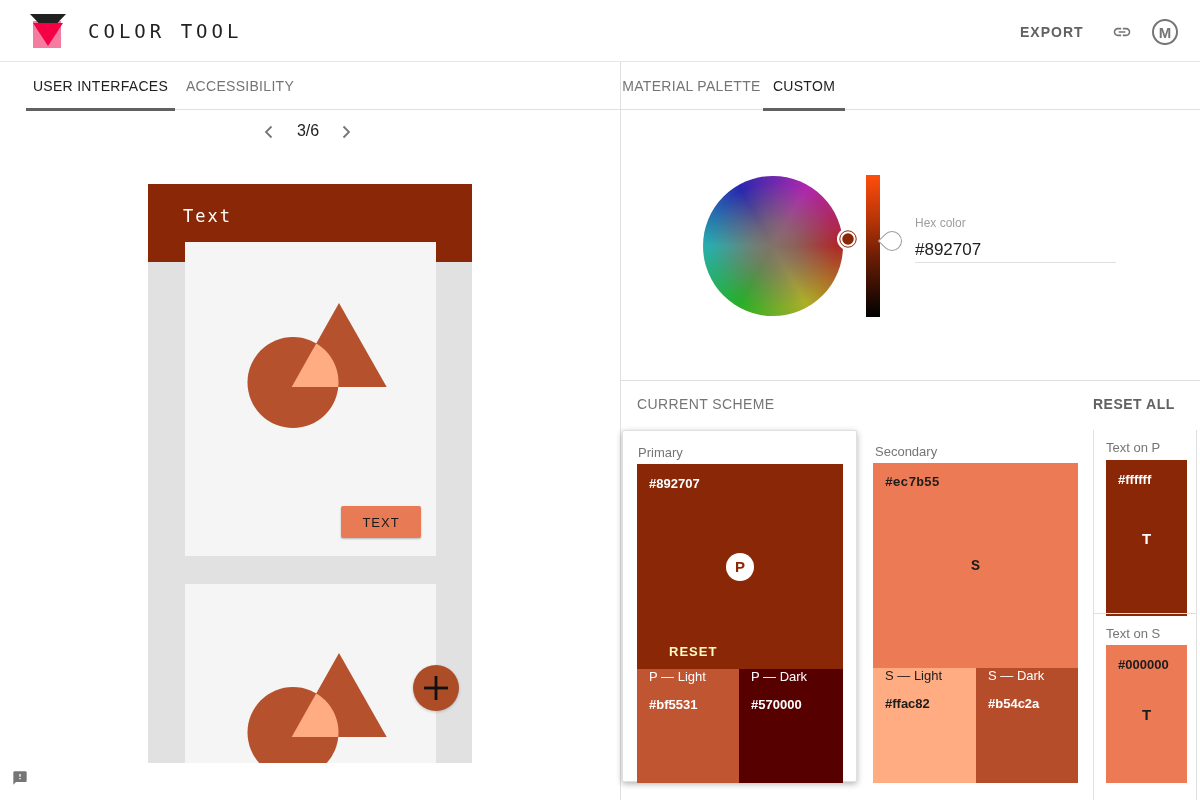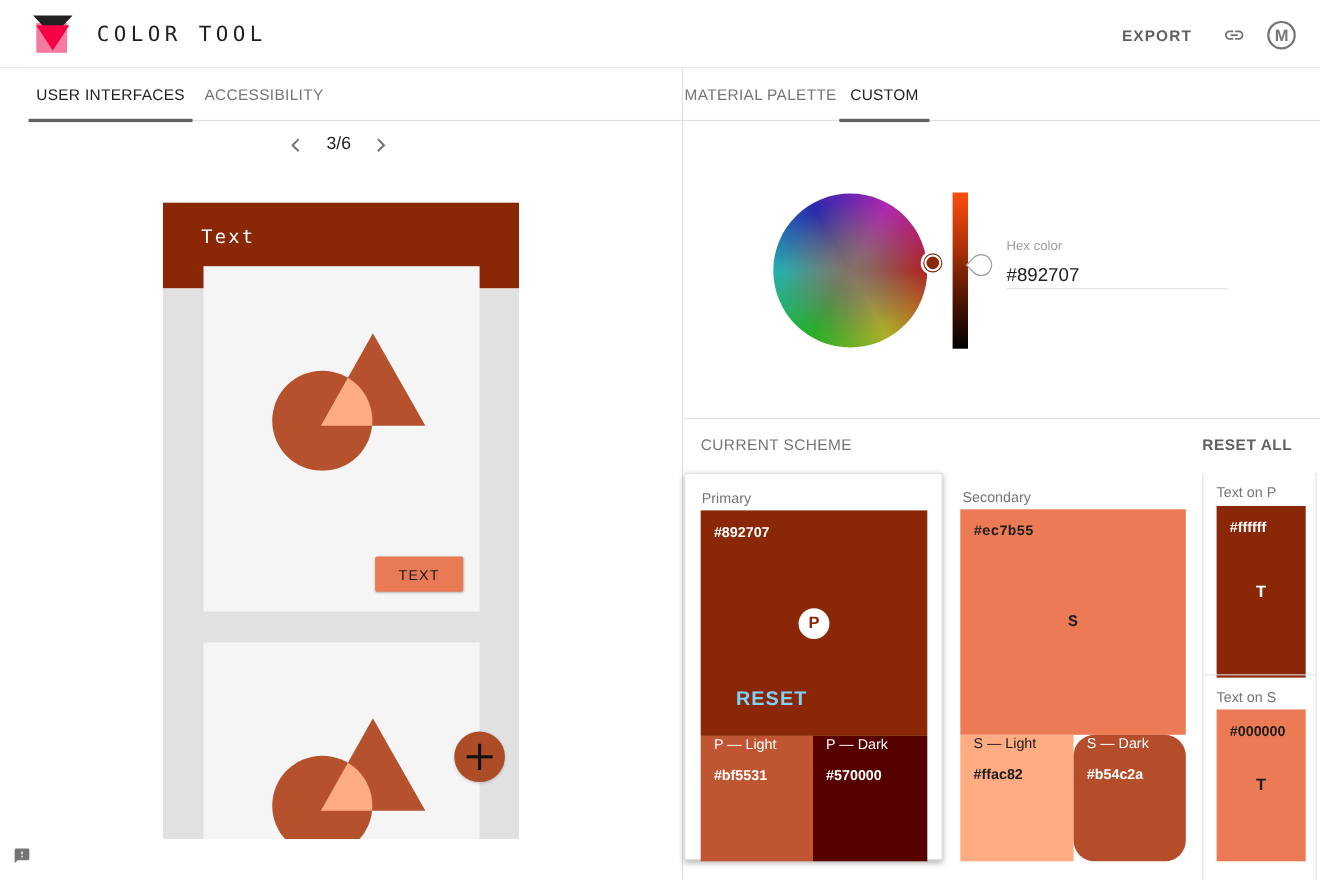--- a/index.html
+++ b/index.html
@@ -65,21 +65,21 @@
   .reset-all { left:1093px; top:396px; font-size:14px; font-weight:700; letter-spacing:.5px; color:#616161; cursor:pointer; }
 
   .pcard { left:622px; top:430px; width:235px; height:352px; background:#fff; border:1px solid #e0e0e0; border-radius:2px; box-shadow:0 2px 6px rgba(0,0,0,.3); }
   .group-label { position:absolute; font-size:13px; color:#757575; }
   .block { position:absolute; cursor:pointer; }
   .block .hex { position:absolute; left:12px; top:12px; font-size:13px; font-weight:700; }
   .sub .sub-name { position:absolute; left:12px; top:0; font-size:13px;text-align:center; }
   .sub .hex { top:28px; }
   .chip { position:absolute; left:50%; top:50%; transform:translate(-50%,-50%); font-size:15px; font-weight:700; }
   .chip.circled { width:28px; height:28px; background:#fff; border-radius:50%; display:flex; align-items:center; justify-content:center; transform:translate(-50%,-50%); }
-  .reset-btn { position:absolute; left:32px; bottom:23px; font-size:18px; font-weight:700; letter-spacing:1px; color:#7dd3fc; cursor:pointer; }
+  .reset-btn { position:absolute; left:32px; bottom:10px; font-size:13px; font-weight:700; letter-spacing:1px; color:#fef9c3; cursor:pointer; }
   .w { color:#fff; } .b { color:#1c1c1c; }
 
   .sgroup { left:873px; top:430px; width:205px; height:353px; }
 
   .v-div-2 { left:1093px; top:430px; width:1px; height:370px; background:#e0e0e0; }
   .v-div-3 { left:1196px; top:430px; width:1px; height:370px; background:#e0e0e0; }
   .h-div-2 { left:1093px; top:613px; width:103px; height:1px; background:#e0e0e0; }
   .ton-label { font-size:13px; color:#757575; }
 </style>
 </head>
@@ -201,21 +201,21 @@
   <div class="abs sgroup">
     <div class="group-label" style="left:2px;top:14px;">Secondary</div>
     <div class="block" style="left: 0px; top: 33px; width: 205px; height: 205px; background-color: rgb(236, 123, 85); font-family: Liberation Mono, monospace;">
       <span class="hex b">#ec7b55</span>
       <span class="chip b">S</span>
     </div>
     <div class="block sub" style="left: 0px; top: 238px; width: 103px; height: 115px; background-color: rgb(255, 172, 130);">
       <span class="sub-name b">S — Light</span>
       <span class="hex b">#ffac82</span>
     </div>
-    <div class="block sub" style="left: 103px; top: 238px; width: 102px; height: 115px; background-color: rgb(181, 76, 42); border-radius: 19px;">
+    <div class="block sub" style="left: 103px; top: 238px; width: 102px; height: 115px; background-color: rgb(181, 76, 42);">
       <span class="sub-name w">S — Dark</span>
       <span class="hex w">#b54c2a</span>
     </div>
   </div>
 
   <div class="abs v-div-2"></div>
 
   <div class="abs ton-label" style="left:1106px;top:440px;">Text on P</div>
   <div class="abs block" style="left: 1106px; top: 460px; width: 81px; height: 156px; background-color: rgb(137, 39, 7);">
     <span class="hex w">#ffffff</span>

